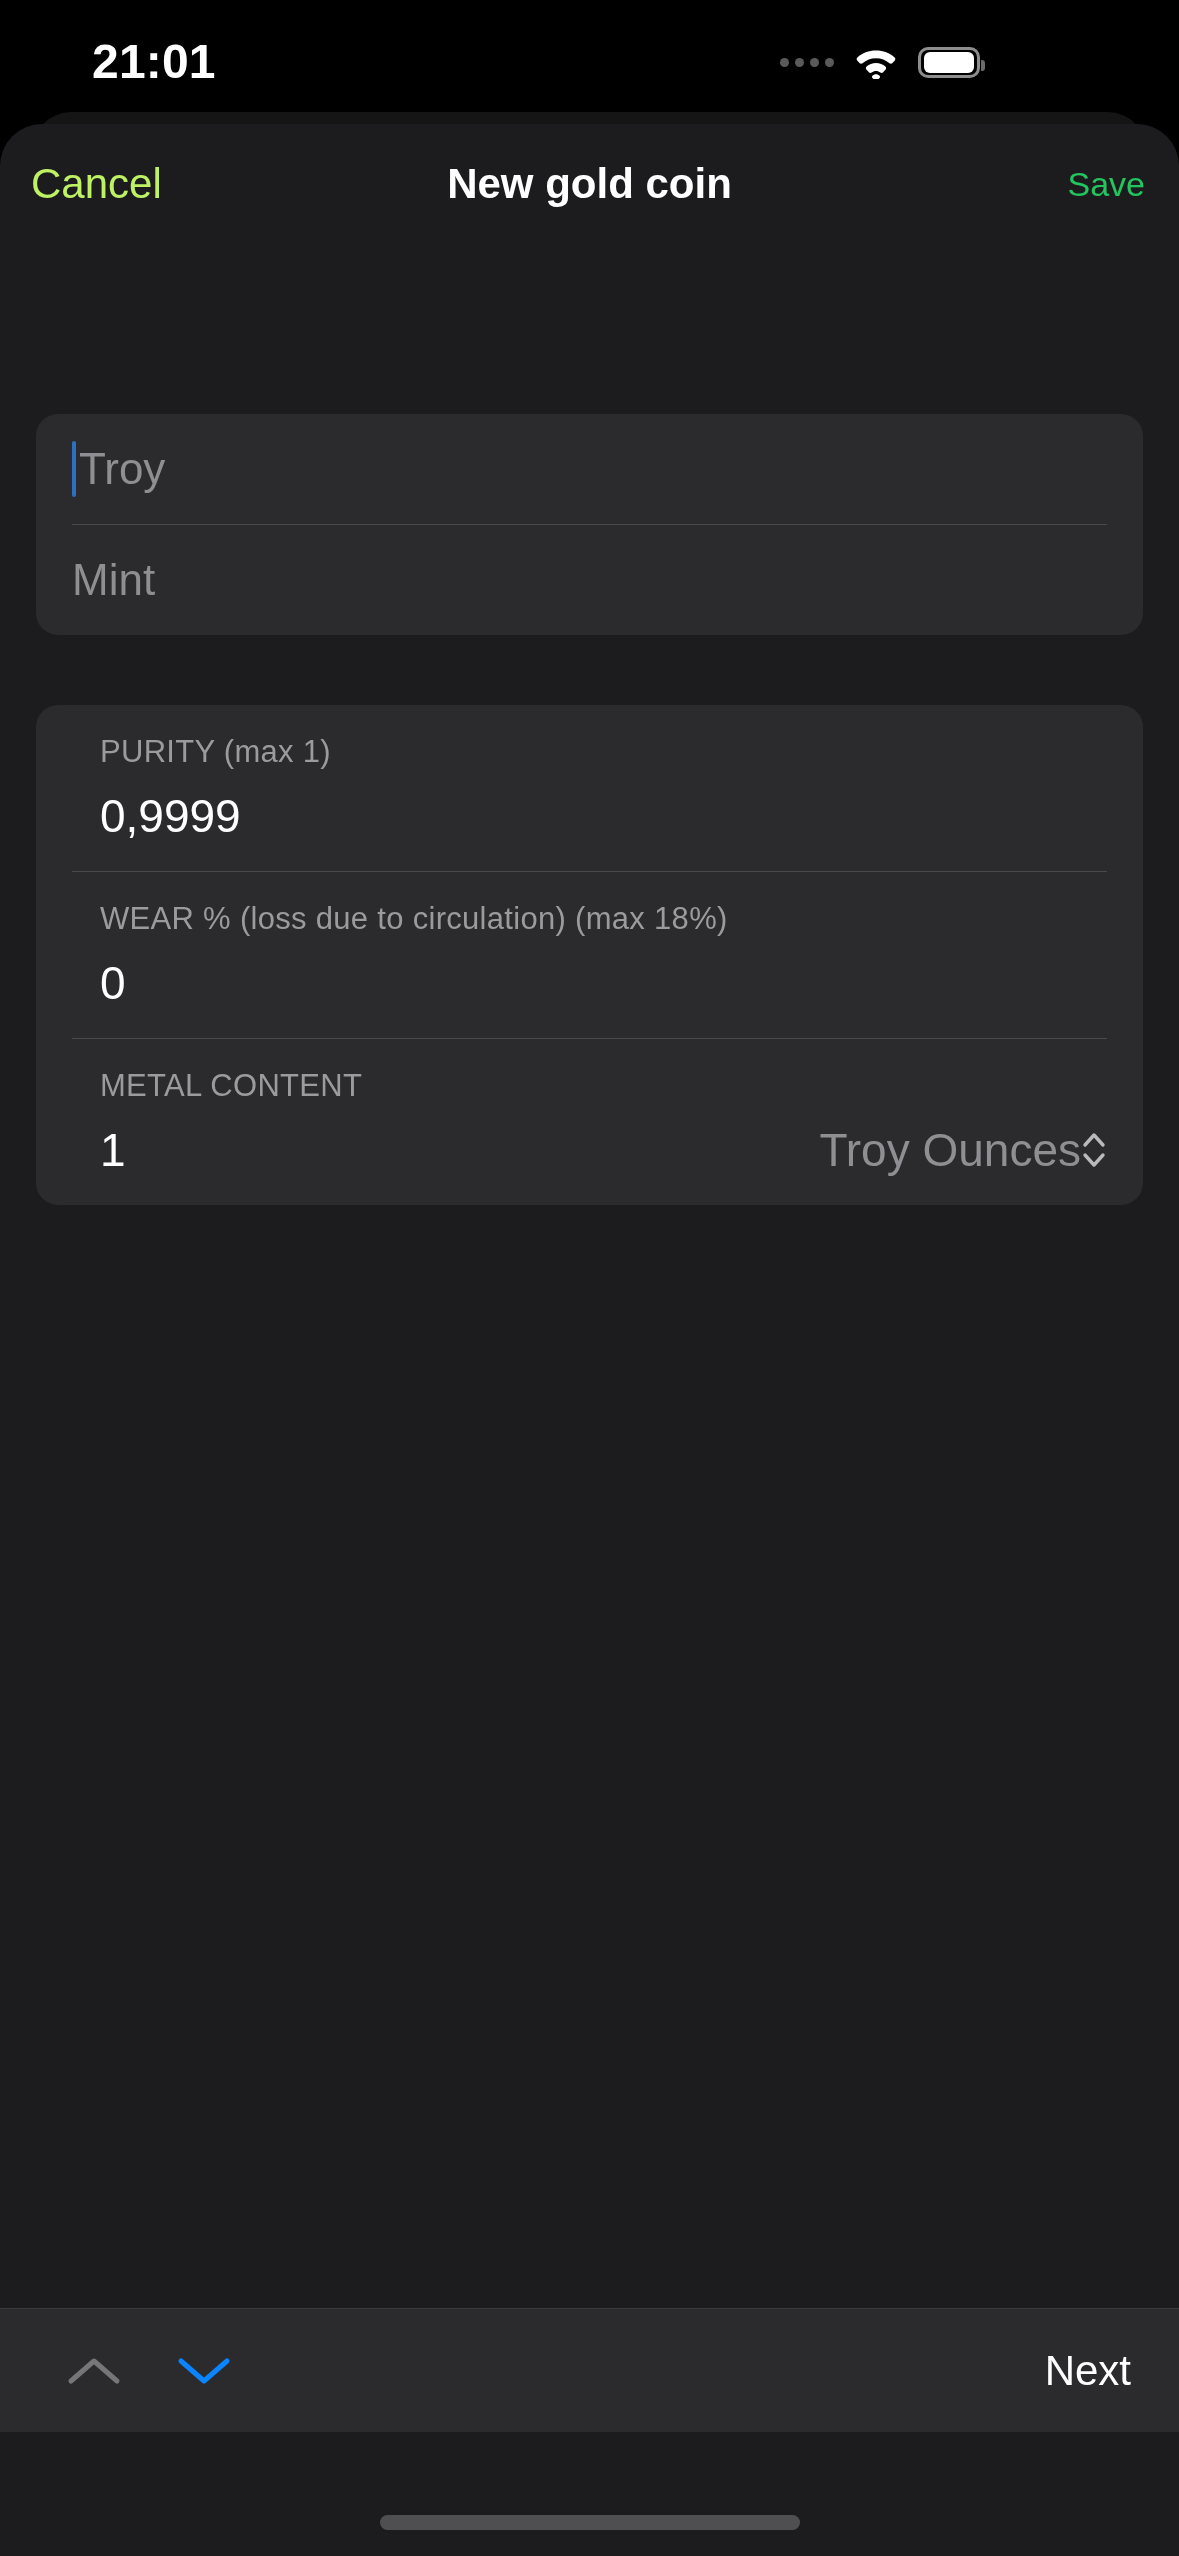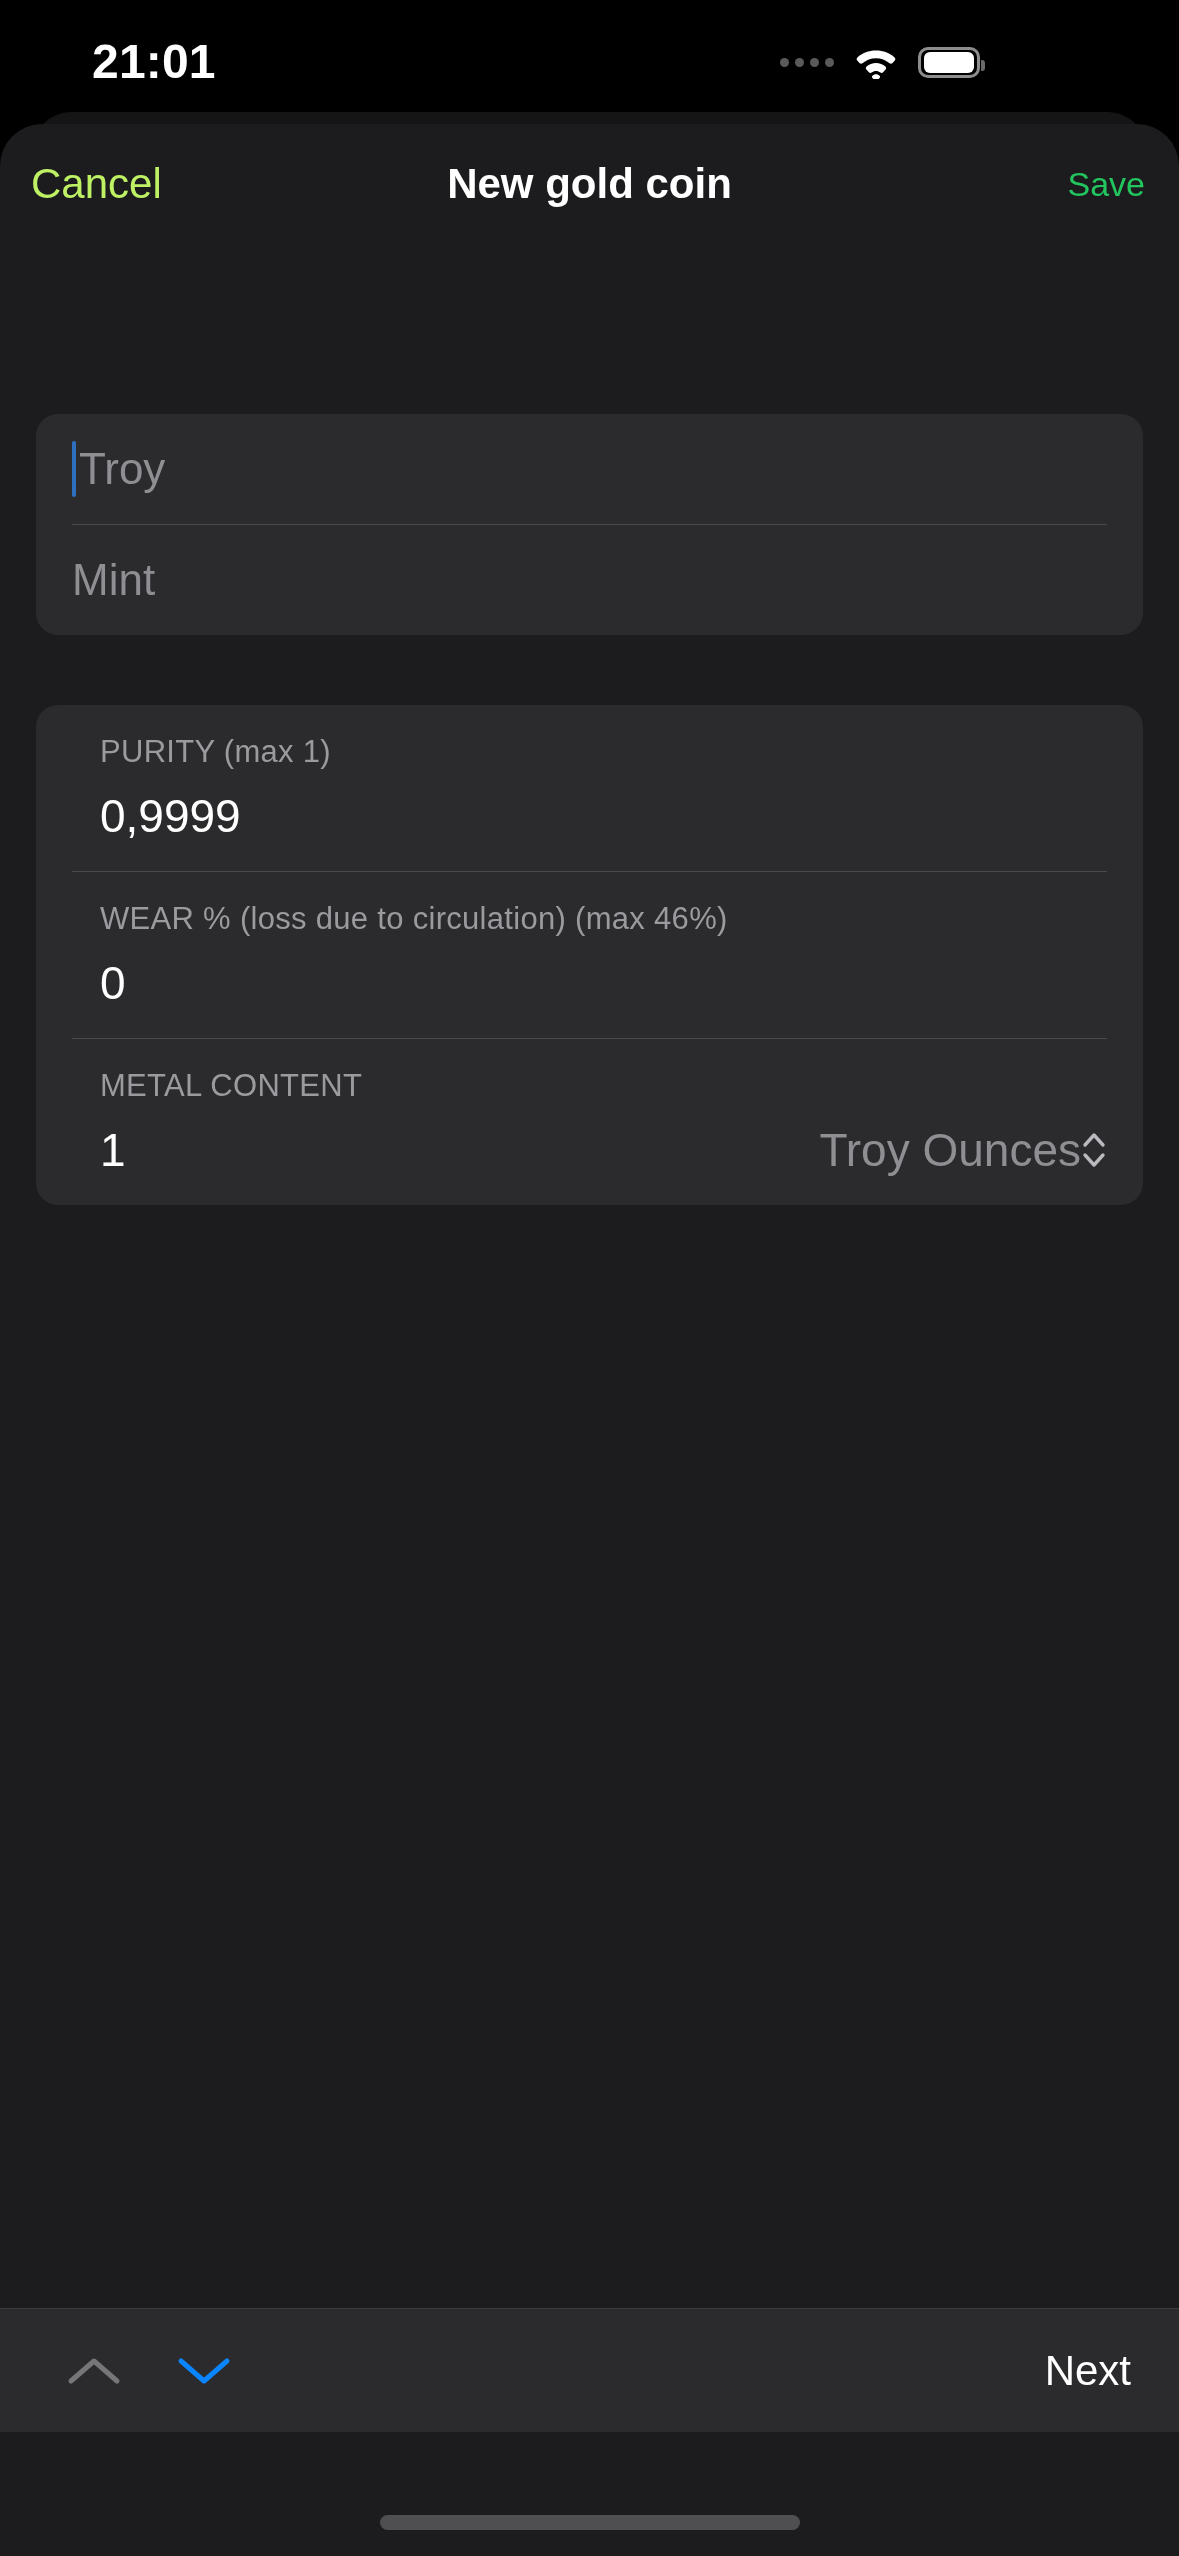--- a/index.html
+++ b/index.html
@@ -246,21 +246,21 @@
       <div class="card" id="card-metrics">
 
         <div class="metric">
           <div class="metric-label">PURITY (max 1)</div>
           <div class="metric-value">0,9999</div>
         </div>
 
         <div class="divider"></div>
 
         <div class="metric">
-          <div class="metric-label">WEAR % (loss due to circulation) (max 46%)</div>
+          <div class="metric-label">WEAR % (loss due to circulation) (max 18%)</div>
           <div class="metric-value">0</div>
         </div>
 
         <div class="divider"></div>
 
         <div class="metric">
           <div class="metric-label">METAL CONTENT</div>
           <div class="metric-inline">
             <div class="metric-value" style="margin-top:0">1</div>
             <div class="unit-picker">

